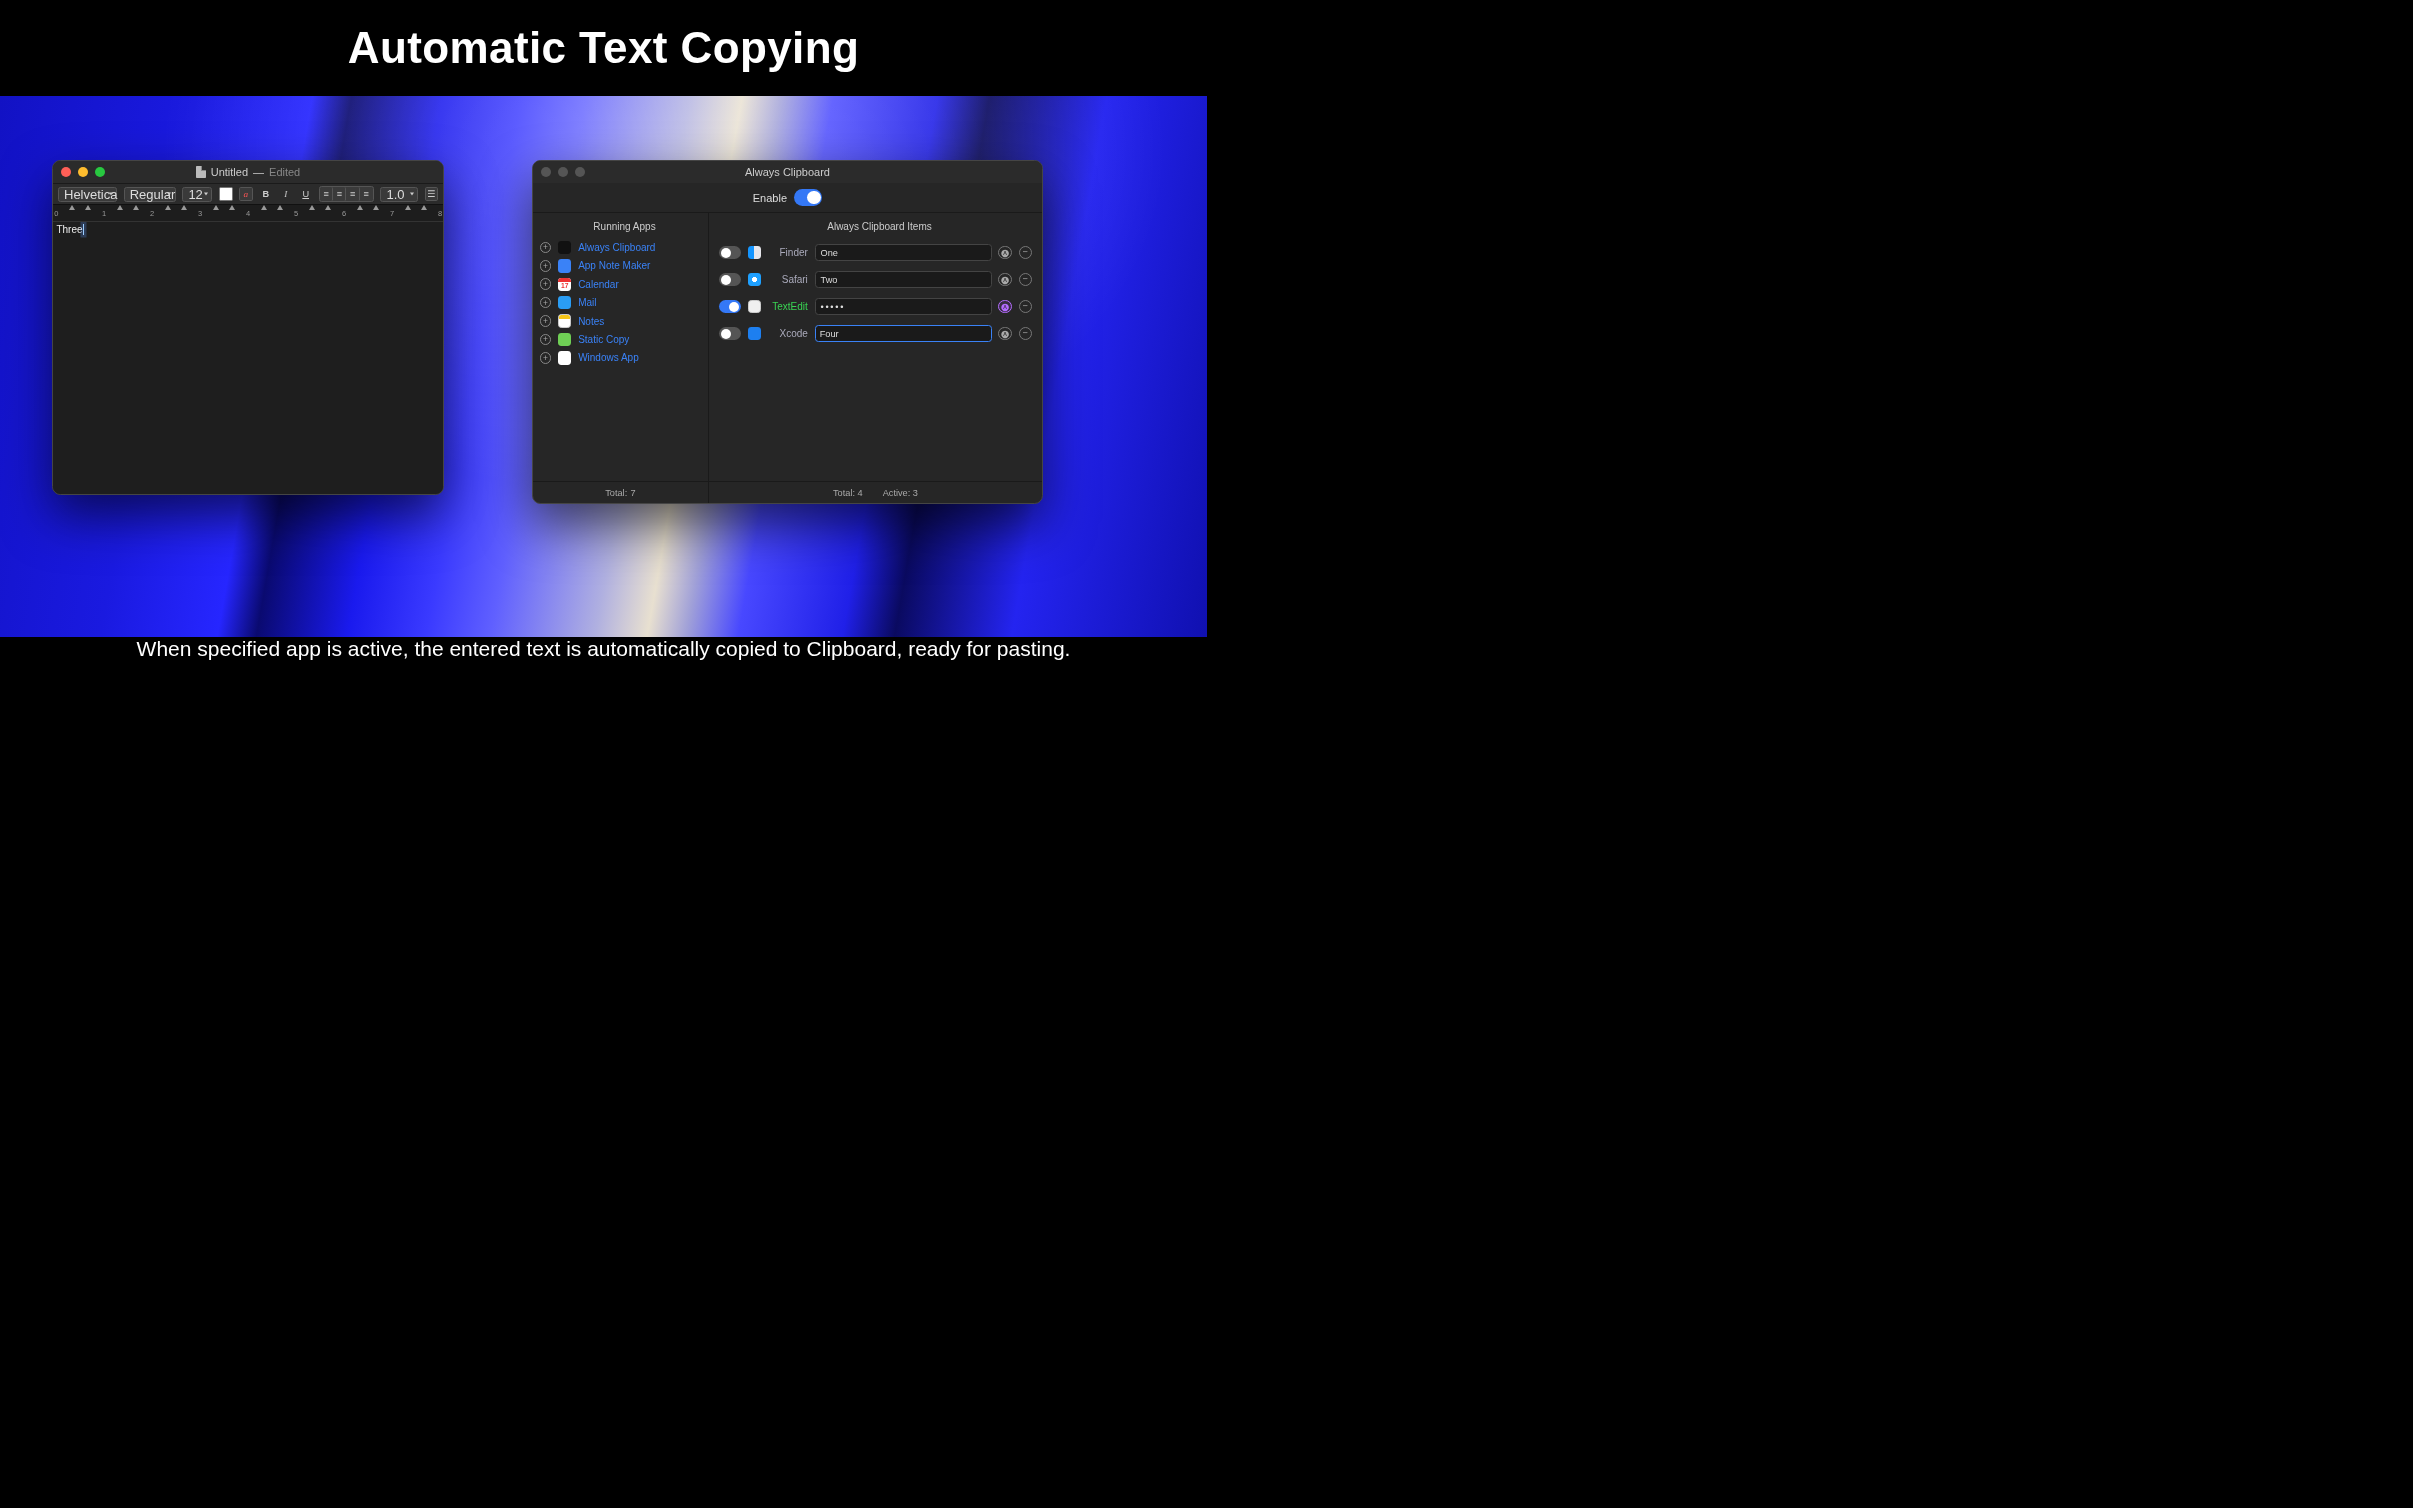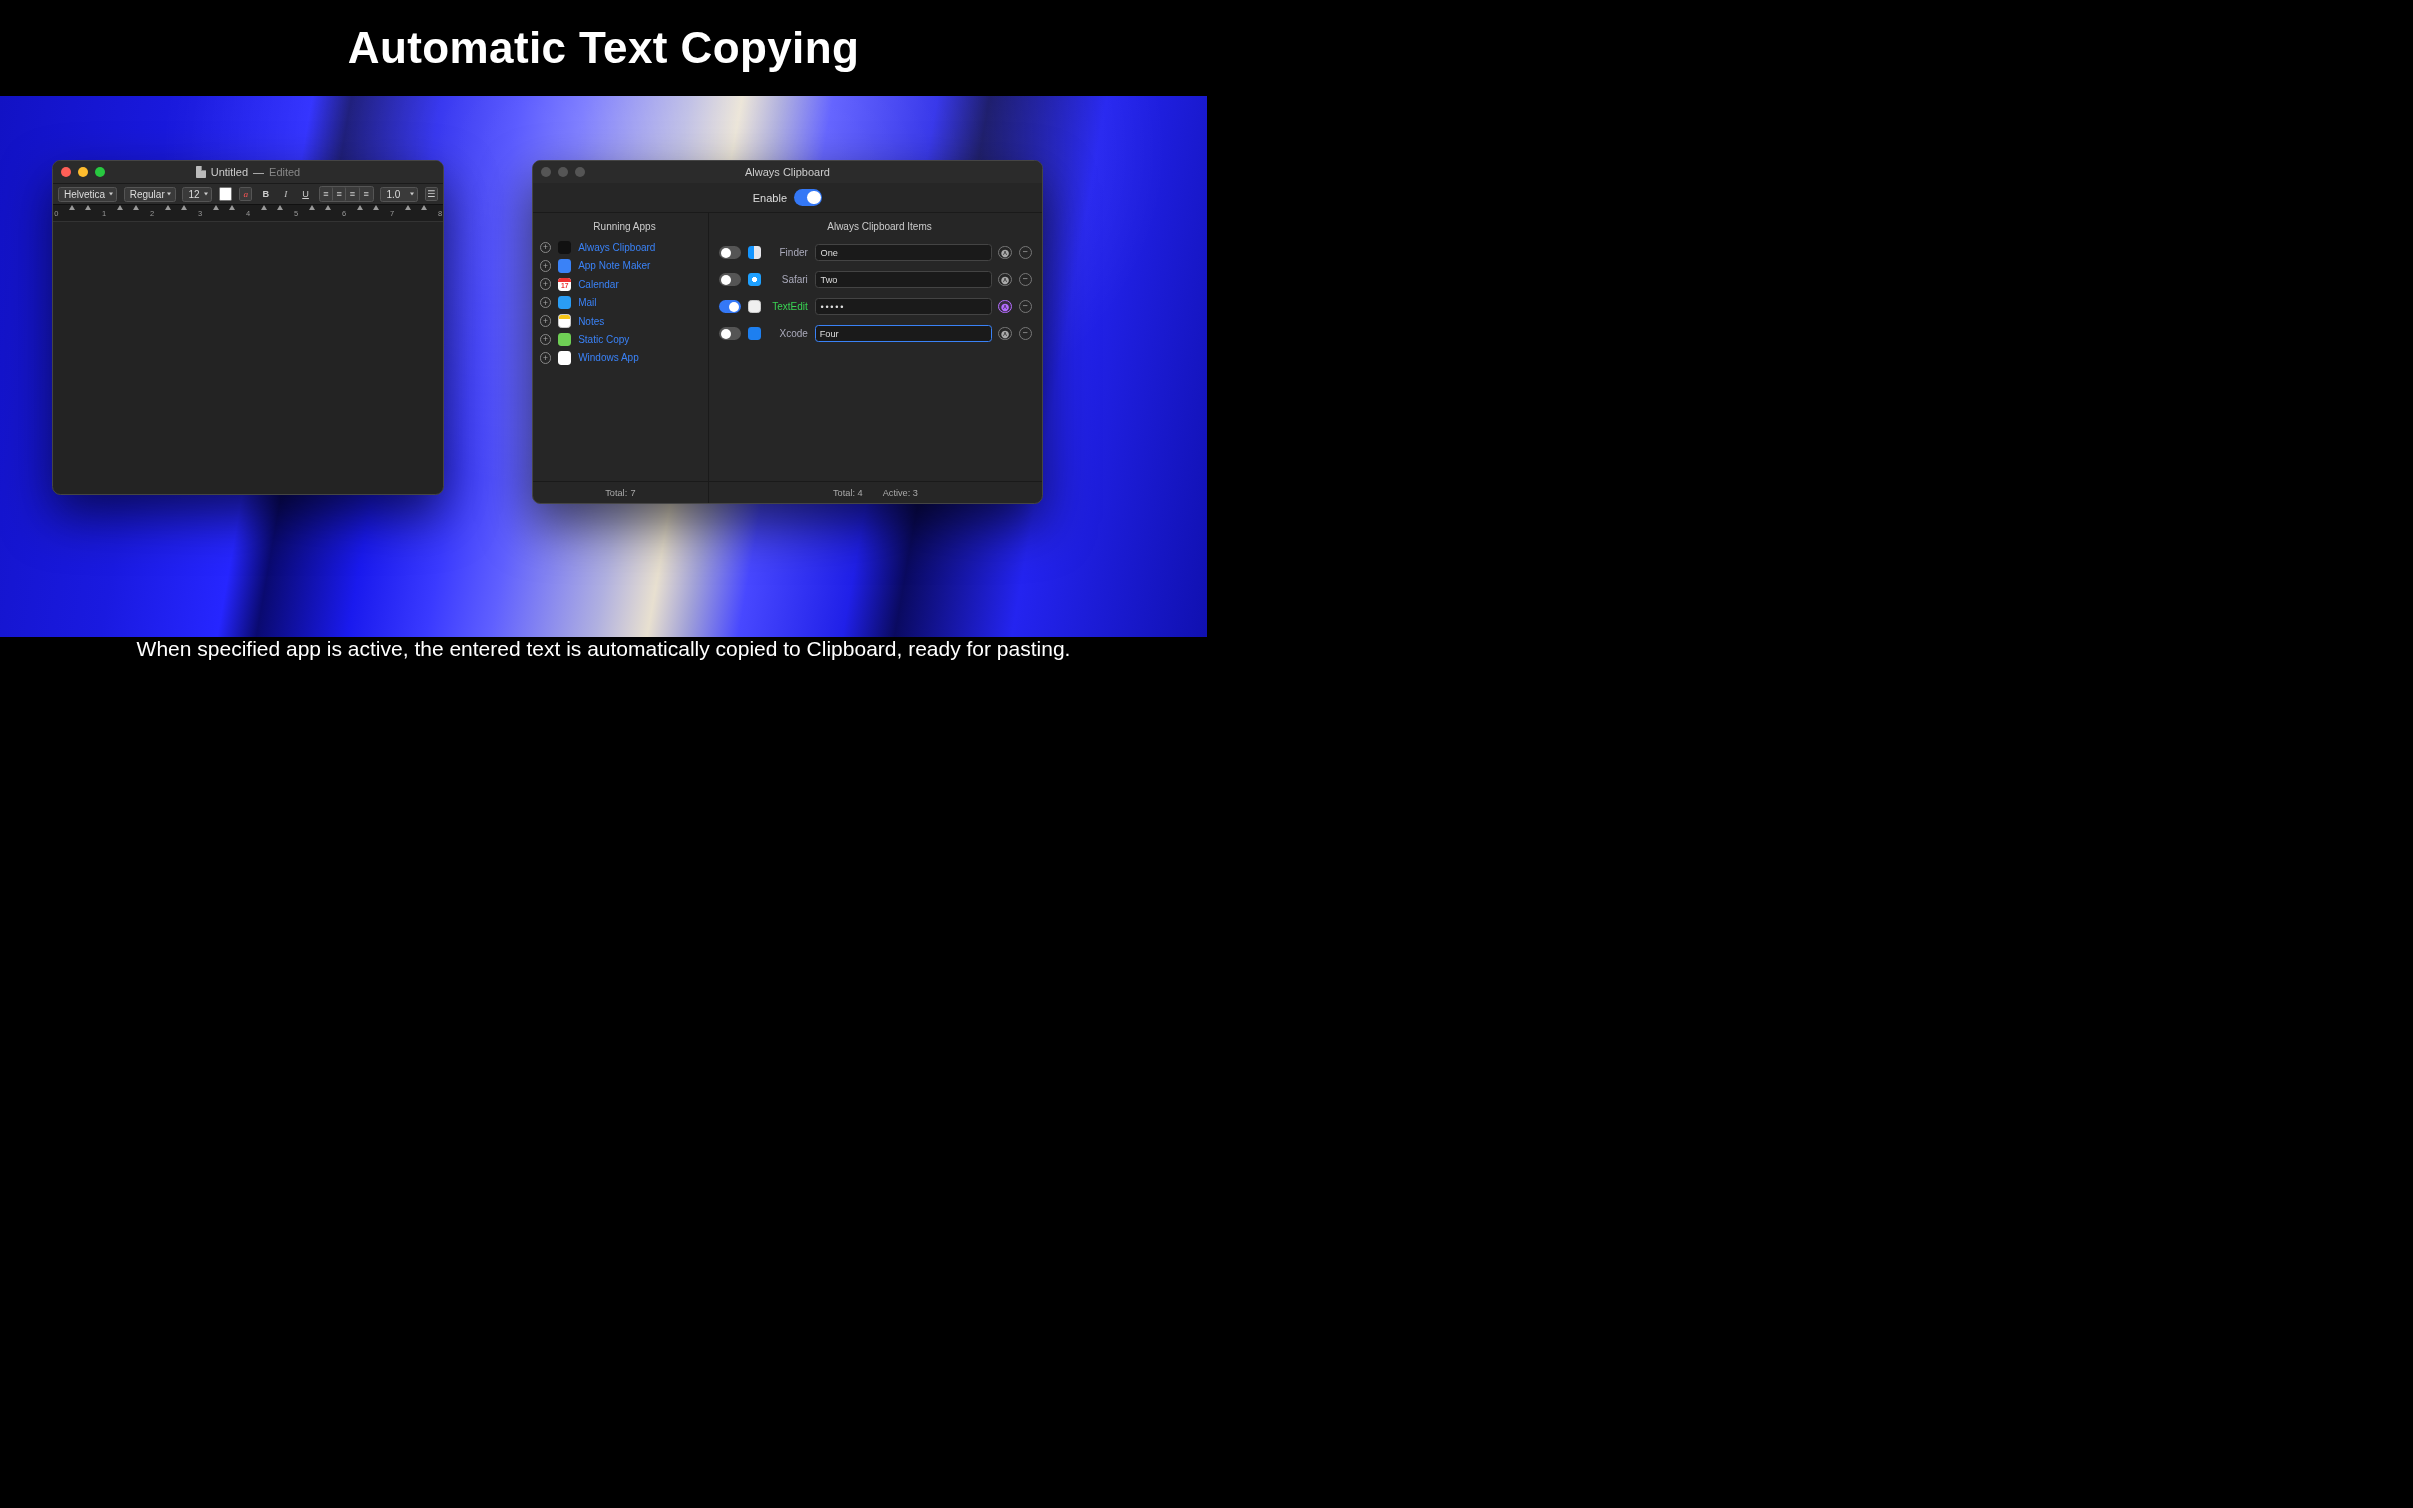--- a/index.html
+++ b/index.html
@@ -129,21 +129,21 @@
     border-bottom: 0.8px solid #111;
     font-size: 9.2px;
     color: #ccc;
   }
   .te-select {
     background: #3a3a3a;
     border: 0.8px solid #555;
     border-radius: 2.5px;
     padding: 0.8px 11.7px 0.8px 5px;
     height: 15px;
-    font-size: 10px;
+    font-size: 13px;
     color: #ddd;
     position: relative;
     display: inline-flex;
     align-items: center;
   }
   .te-select::after {
     content: "";
     position: absolute;
     right: 3.4px; top: 50%;
     width: 0; height: 0;
@@ -438,20 +438,23 @@
         <span class="tab-stop" style="left: 275px;"></span>
         <span class="tick-num" style="left: 291px;">6</span>
         <span class="tab-stop" style="left: 307px;"></span>
         <span class="tab-stop" style="left: 323px;"></span>
         <span class="tick-num" style="left: 339px;">7</span>
         <span class="tab-stop" style="left: 355px;"></span>
         <span class="tab-stop" style="left: 371px;"></span>
         <span class="tick-num" style="left: 387px;">8</span>
       </div>
 
+    <div class="te-body">
+      <span class="typed">Three</span><span class="te-caret"></span>
+    </div>
   </div>
 
   <div class="window" id="clipboard-window">
     <div class="titlebar">
       <div class="traffic">
         <span class="dot inactive"></span>
         <span class="dot inactive"></span>
         <span class="dot inactive"></span>
       </div>
       <div class="title-center">

